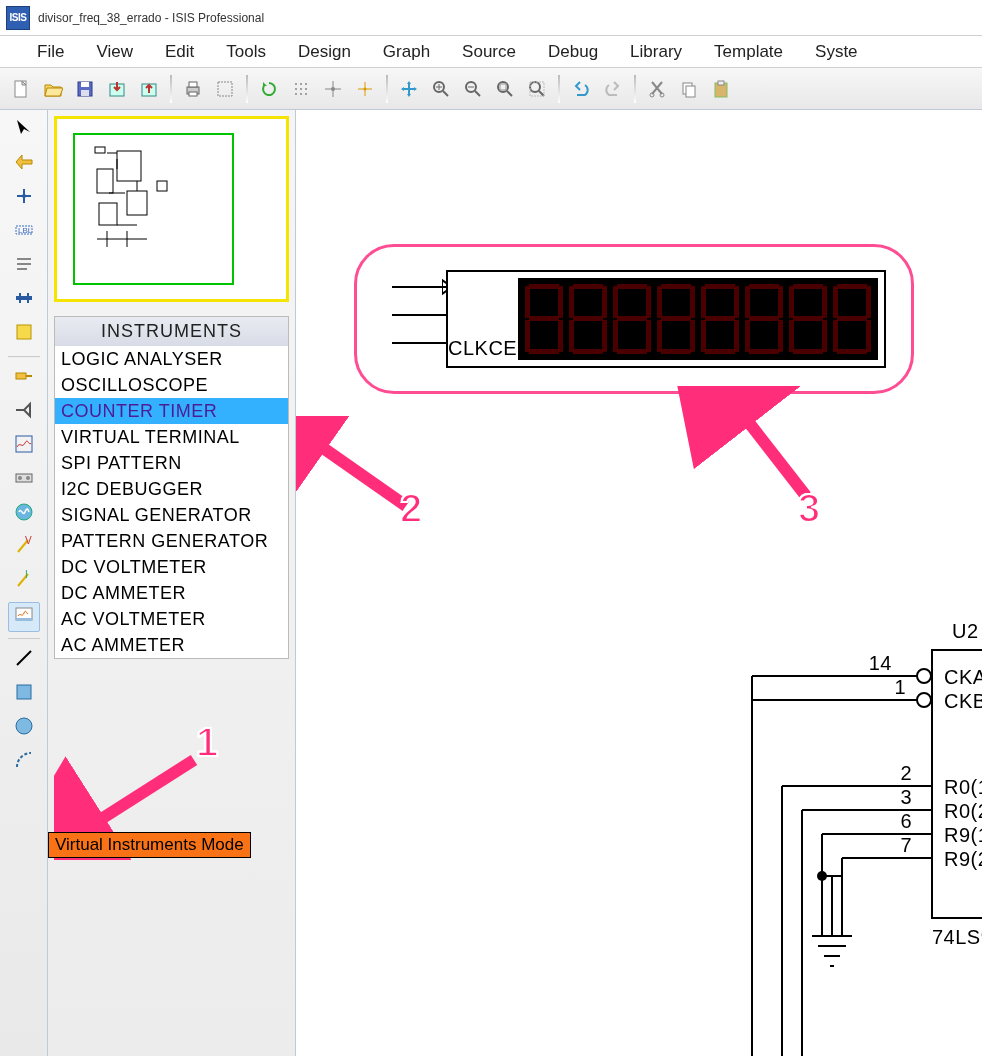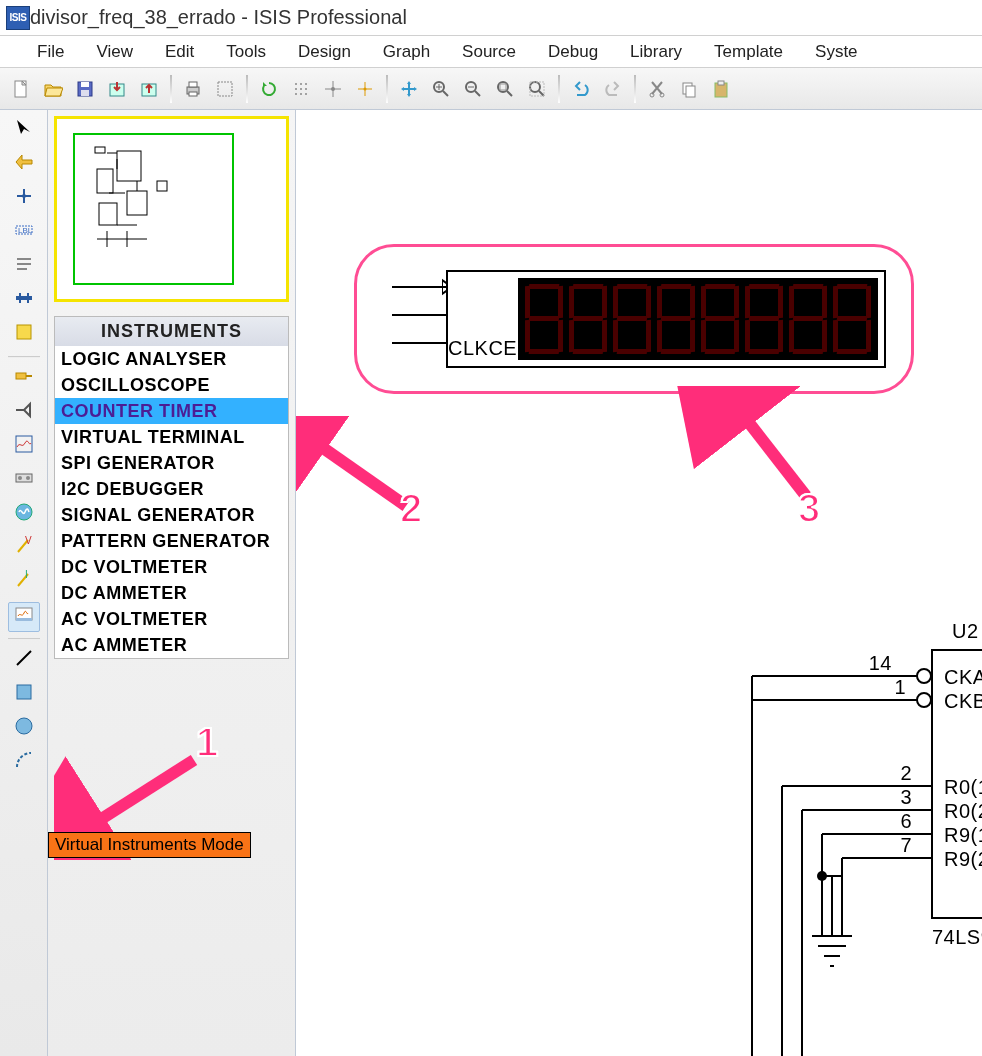--- a/index.html
+++ b/index.html
@@ -1,42 +1,42 @@
 <!DOCTYPE html>
 <html><head>
 <meta charset="utf-8">
 <style>
 * { box-sizing: border-box; margin: 0; padding: 0; }
 body { font-family: "Segoe UI", Tahoma, sans-serif; font-size: 13px; background: #fff; overflow: hidden; width: 982px; height: 1056px; position: relative; }
 
 
 .titlebar { height: 36px; background: #fff; display: flex; align-items: center; padding: 0 6px; border-bottom: 1px solid #d0d0d0; }
 .titlebar .app-icon { width: 24px; height: 24px; background: #2e5fb3; display: flex; align-items: center; justify-content: center; color: #fff; font-size: 10px; font-weight: bold; border: 1px solid #1a3f7a; letter-spacing: -0.5px; }
-.titlebar .title { margin-left: 0; color: #333; font-size: 20px; }
+.titlebar .title { margin-left: 8px; color: #333; font-size: 12px; }
 
 
 .menubar { height: 32px; background: #fff; display: flex; align-items: center; padding: 0 21px; border-bottom: 1px solid #d0d0d0; }
 .menubar .menu-item { padding: 4px 16px; color: #222; font-size: 17px; cursor: default; }
 
 
 .toolbar { height: 42px; background: linear-gradient(#f7f7f7,#e8e8e8); border-bottom: 1px solid #c0c9d6; display: flex; align-items: center; padding: 0 6px; gap: 2px; }
 .tbtn { width: 30px; height: 30px; border: 1px solid transparent; border-radius: 2px; display: flex; align-items: center; justify-content: center; cursor: default; }
 .tsep { width: 2px; height: 28px; background: linear-gradient(#bbb,#fff); margin: 0 4px; }
 .tbtn svg { width: 20px; height: 20px; }
 
 
 .main { display: flex; height: calc(100% - 110px); }
 .side-toolbar { width: 48px; background: linear-gradient(#f7f7f7,#e9e9e9); border-right: 1px solid #c0c9d6; padding: 6px 0; display: flex; flex-direction: column; align-items: center; gap: 4px; position: relative; }
 .sbtn { width: 32px; height: 30px; border: 1px solid transparent; border-radius: 2px; display: flex; align-items: flex-start; justify-content: center; cursor: default; position: relative; }
 .sbtn.active { border-color: #9dbde0; background: #d6e9f8; }
 .sbtn svg { width: 22px; height: 22px; }
 .ssep { width: 32px; height: 2px; background: linear-gradient(#bbb,#fff); margin: 2px 0; }
 
 
-.side-panel { width: 248px; background: linear-gradient(#f5f5f5,#ececec); border-right: 1px solid #c0c9d6; padding: 6px; font-weight: bold; }
+.side-panel { width: 248px; background: linear-gradient(#f5f5f5,#ececec); border-right: 1px solid #c0c9d6; padding: 6px; }
 .overview { border: 3px solid #f5e400; background: #fff; height: 186px; position: relative; }
 .overview-inner { position: absolute; left: 16px; top: 14px; right: 52px; bottom: 14px; border: 2px solid #00c400; }
 .overview-schematic { position: absolute; left: 12px; top: 6px; width: 100px; height: 120px; }
 .inst-panel { margin-top: 14px; border: 1px solid #bbb; background: #fff; }
 .inst-header { background: linear-gradient(#e8ebf1,#d8dce6); text-align: center; padding: 4px 0; font-family: "Arial Narrow", Arial, sans-serif; font-size: 18px; letter-spacing: 1px; color: #222; }
 .inst-list { font-family: "Arial Narrow", Arial, sans-serif; font-size: 18px; letter-spacing: 0.5px; color: #000; }
 .inst-item { padding: 1px 6px; white-space: nowrap; cursor: default; line-height: 24px; }
 .inst-item.sel { background: #33b1ff; color: #4c1d95; }
 
 
@@ -372,21 +372,21 @@
         </svg>
       </div>
     </div>
     <div class="inst-panel">
       <div class="inst-header">INSTRUMENTS</div>
       <div class="inst-list" id="inst-list">
           <div class="inst-item">LOGIC ANALYSER</div>
           <div class="inst-item">OSCILLOSCOPE</div>
           <div class="inst-item sel">COUNTER TIMER</div>
           <div class="inst-item">VIRTUAL TERMINAL</div>
-          <div class="inst-item">SPI GENERATOR</div>
+          <div class="inst-item">SPI PATTERN</div>
           <div class="inst-item">I2C DEBUGGER</div>
           <div class="inst-item">SIGNAL GENERATOR</div>
           <div class="inst-item">PATTERN GENERATOR</div>
           <div class="inst-item">DC VOLTMETER</div>
           <div class="inst-item">DC AMMETER</div>
           <div class="inst-item">AC VOLTMETER</div>
           <div class="inst-item">AC AMMETER</div>
         </div>
     </div>
   </div>

